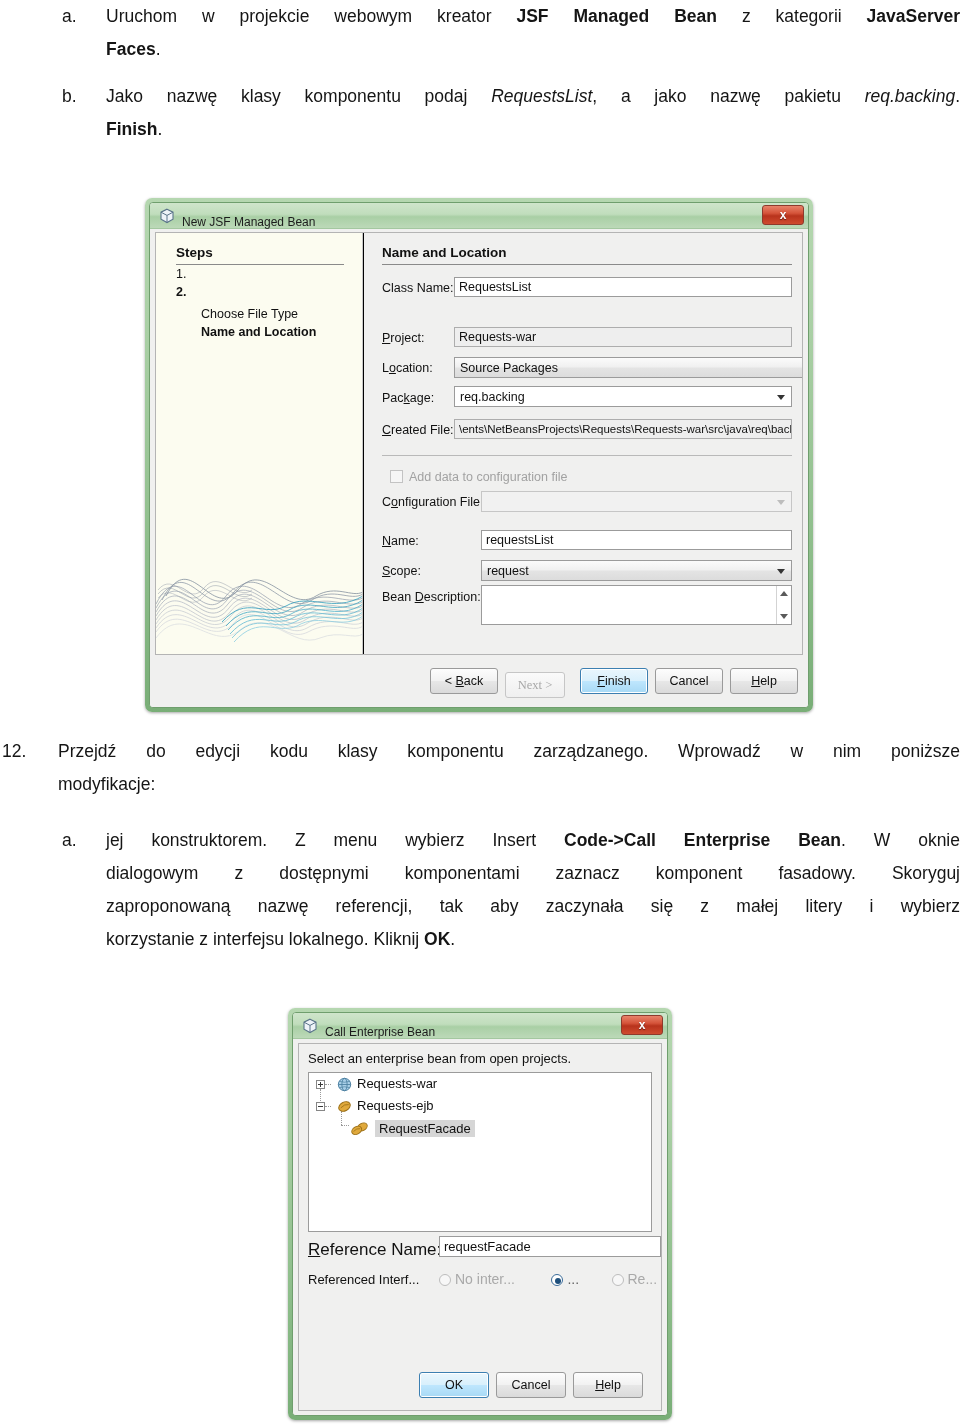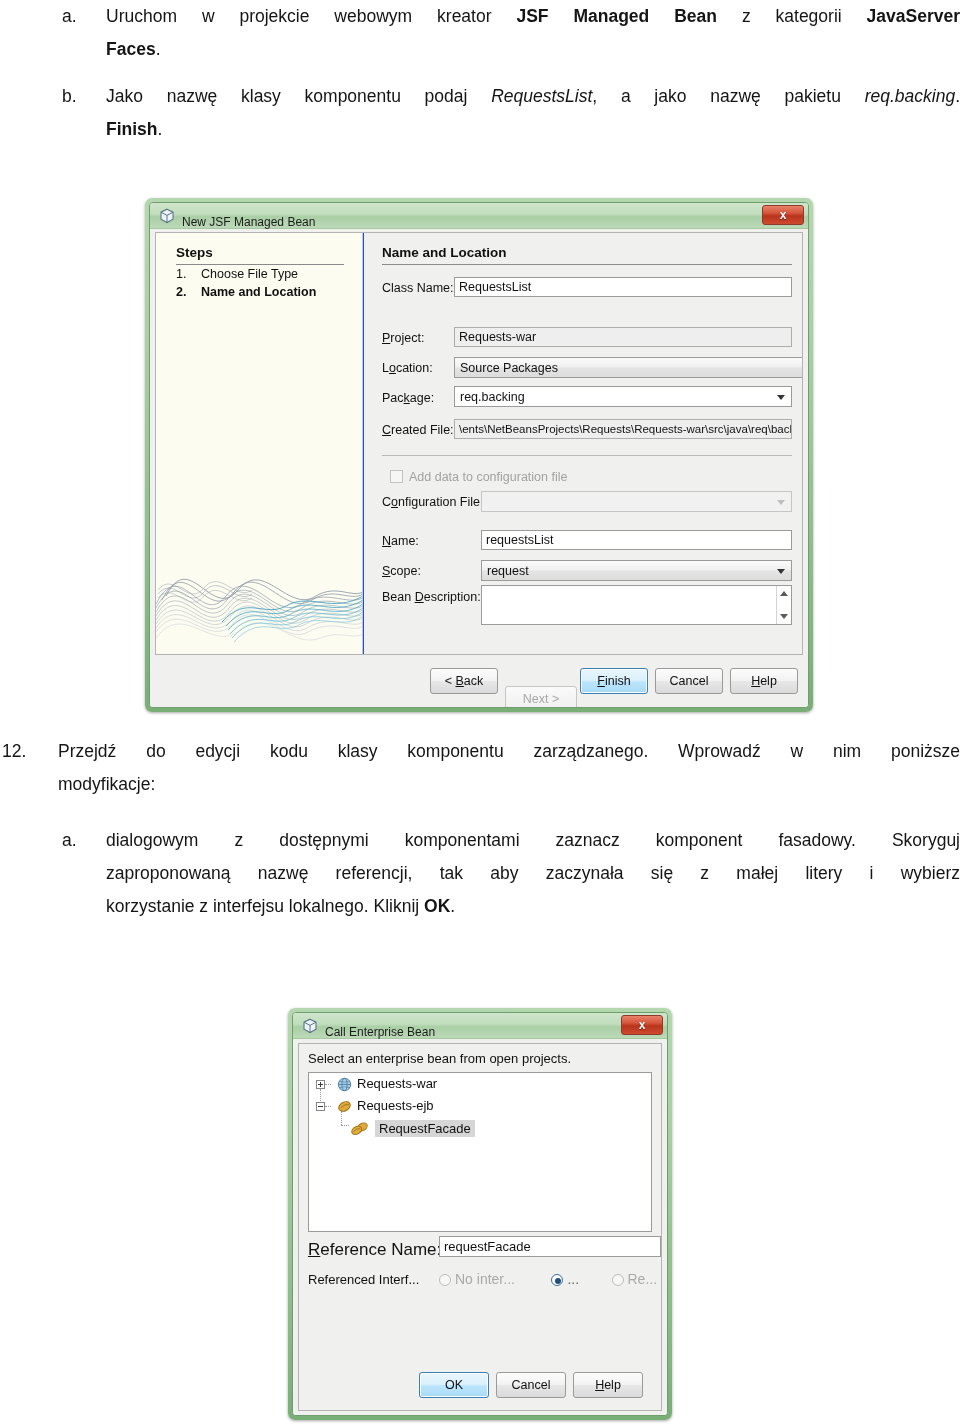--- a/index.html
+++ b/index.html
@@ -88,21 +88,21 @@
     line-height:18px;
     text-shadow:0 1px 1px rgba(0,0,0,.5);
   }
 
   .client { position:absolute; left:0; right:0; top:26px; bottom:0; background:#f0f0ef; }
 
   
   #wiz { left:145px; top:198px; width:668px; height:514px; }
   .wiz-main {
     position:absolute; left:5px; top:3px; right:5px; bottom:52px;
-    background:#1d4ed8;
+    background:#000000;
     border:1px solid #b4b4b4;
     overflow:hidden;
   }
   .wiz-left {
     position:absolute; left:0; top:0; width:207px; bottom:0;
     background:#fcfcf0;
     border-right:1px solid #c8c8c8;
     overflow:hidden;
   }
   .wiz-right { position:absolute; left:208px; top:0; right:0; bottom:0; background:#f0f0ef; }
@@ -112,21 +112,21 @@
     font-size:13.5px; font-weight:bold; color:#111;
     white-space:nowrap;
   }
   .sect-rule {
     position:absolute;
     height:1px; background:#8a8a8a;
   }
   .steps-list { position:absolute; left:20px; top:34px; font-size:12.5px; color:#111; }
   .steps-list .row { position:relative; height:18px; white-space:nowrap; }
   .steps-list .num { position:absolute; left:0; width:22px; }
-  .steps-list .lbl { position:absolute; left:25px; }
+  .steps-list .lbl { position:absolute; left:25px;margin-top:40px; }
   .steps-list .row.active .num, .steps-list .row.active .lbl { font-weight:bold; }
 
   .waves { position:absolute; left:0; bottom:0; width:207px; height:120px; }
 
   
   .fl {
     position:absolute;
     font-size:12.5px;
     color:#111;
     white-space:nowrap;
@@ -283,20 +283,21 @@
     <span class="marker" style="width:56px;">12.</span>
     <span class="body" style="margin-left:56px; display:block;">
       <span class="ln j">Przejdź do edycji kodu klasy komponentu zarządzanego. Wprowadź w nim poniższe</span>
       <span class="ln">modyfikacje:</span>
     </span>
   </div>
 
   <div class="para" style="left:62px; top:824px; width:898px;">
     <span class="marker">a.</span>
     <span class="body" style="margin-left:44px; display:block;">
+      <span class="ln j"><span>jej konstruktorem. Z menu wybierz Insert </span><b>Code-&gt;Call Enterprise Bean</b><span>. W oknie</span></span>
       <span class="ln j">dialogowym z dostępnymi komponentami zaznacz komponent fasadowy. Skoryguj</span>
       <span class="ln j">zaproponowaną nazwę referencji, tak aby zaczynała się z małej litery i wybierz</span>
       <span class="ln"><span>korzystanie z interfejsu lokalnego. Kliknij </span><b>OK</b><span>.</span></span>
     </span>
   </div>
 </div>
 
 <div class="win" id="wiz">
   <div class="win-inner">
 
@@ -413,21 +414,21 @@
               <span class="ta-up"></span>
               <span class="ta-dn"></span>
             </div>
           </div>
 
         </div>
       </div>
 
       <div class="btnrow">
         <div class="btn" style="left:275px; top:10px; width:68px;">&lt; <u>B</u>ack</div>
-        <div class="btn dis" style="left:350px; top:28px; width:72px;">Next &gt;</div>
+        <div class="btn dis" style="left:350px; top:14px; width:60px;font-family:Liberation Serif, serif;">Next &gt;</div>
         <div class="btn def" style="left:425px; top:10px; width:68px;"><u>F</u>inish</div>
         <div class="btn" style="left:500px; top:10px; width:68px;">Cancel</div>
         <div class="btn" style="left:575px; top:10px; width:68px;"><u>H</u>elp</div>
       </div>
 
     </div>
   </div>
 </div>
 
 <div class="win" id="ceb">

